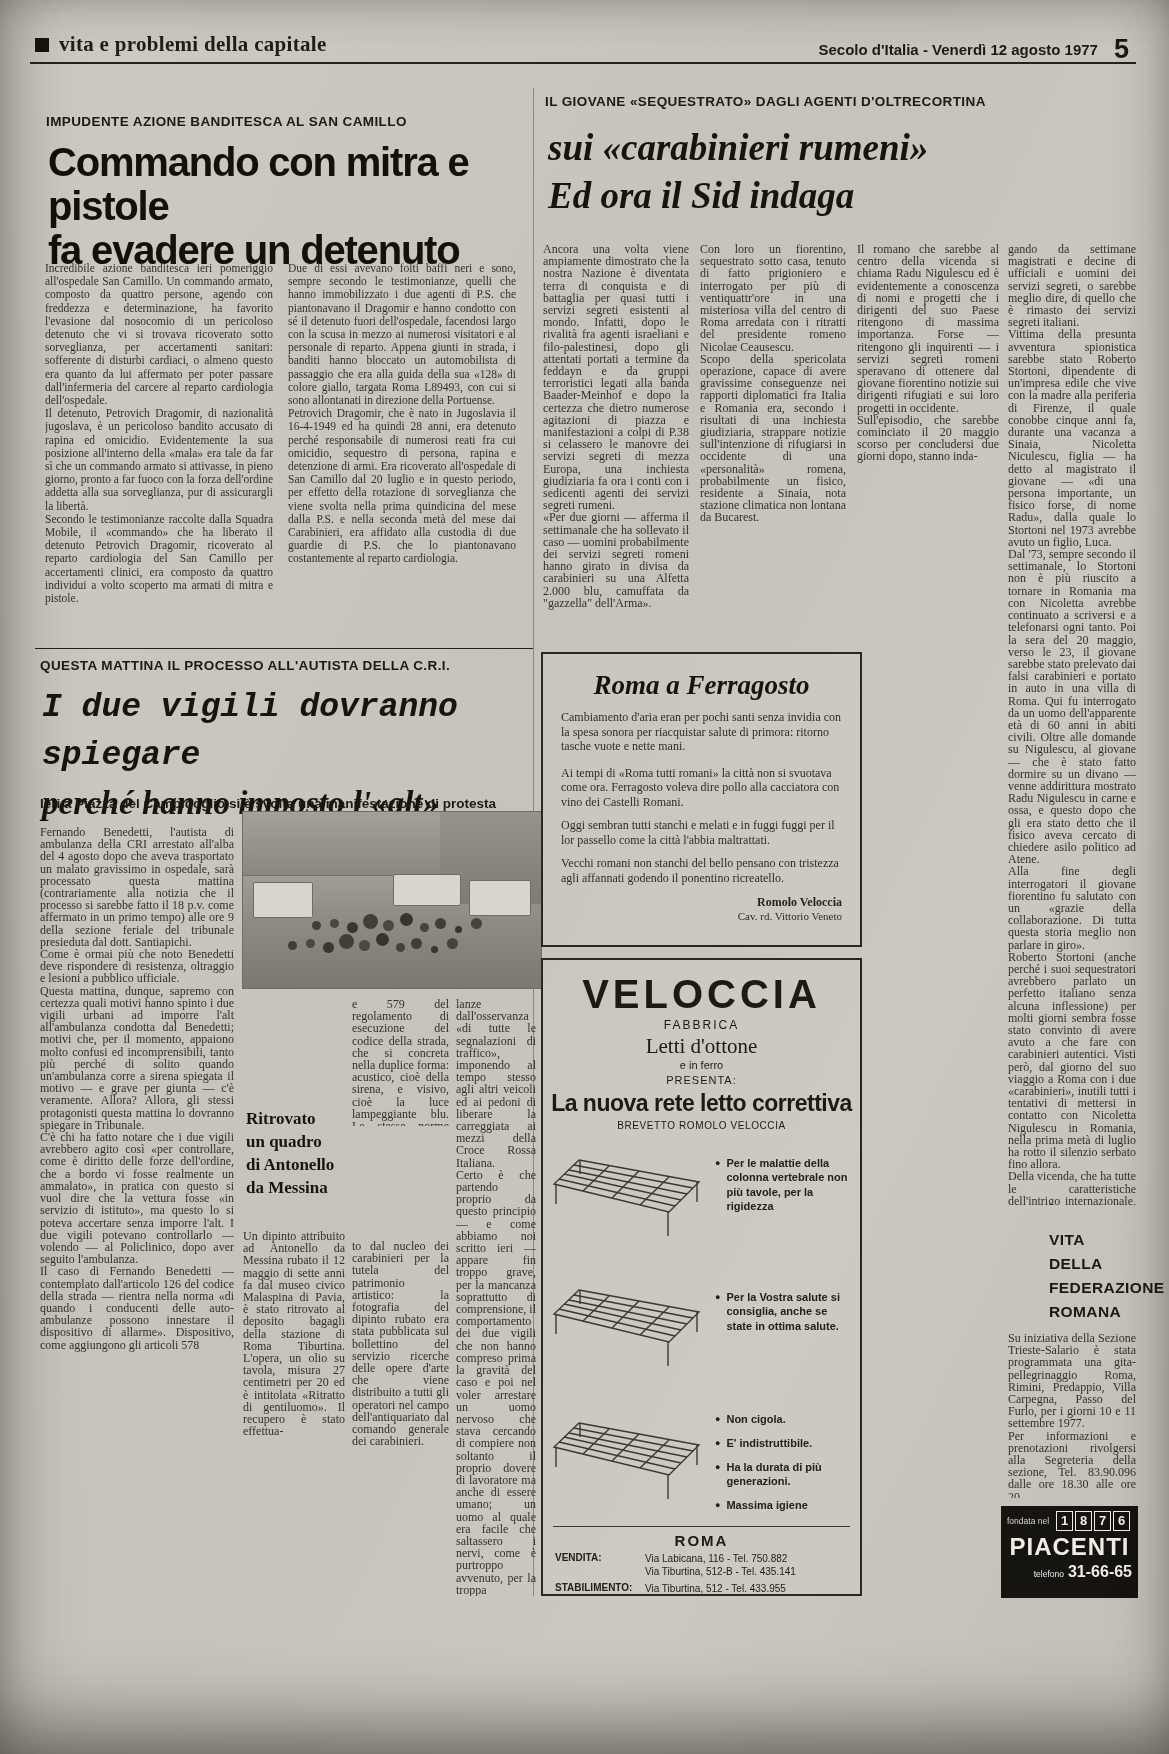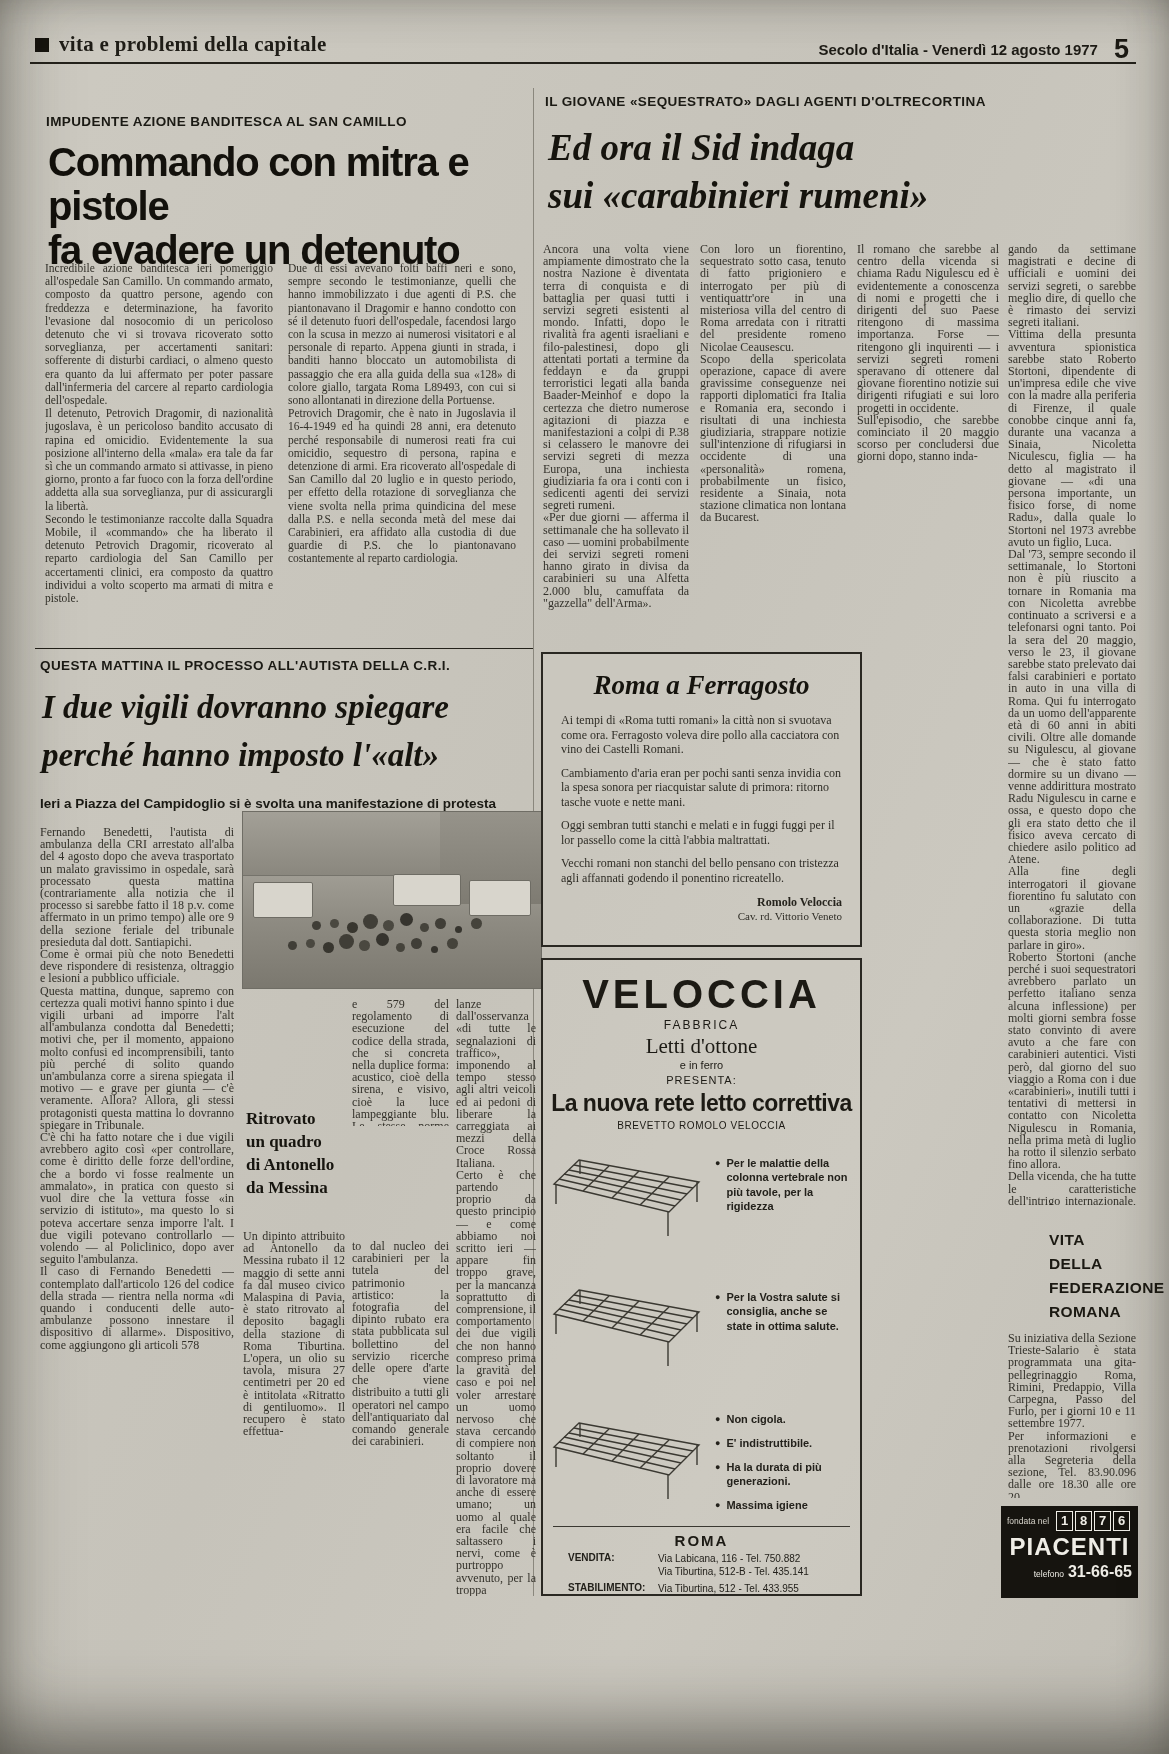--- a/index.html
+++ b/index.html
@@ -29,21 +29,21 @@
   .fer-p{font-size:12px;line-height:14.5px;white-space:pre-line;color:#2f2d26;}
   .fer-sign{font-size:12px;font-weight:700;text-align:right;color:#26241d;}
   .fer-sign2{font-size:11px;text-align:right;color:#2f2d26;}
   .vel{font-family:"Liberation Sans",sans-serif;color:#1c1a14;text-align:center;}
   .vel-brand{font-size:40px;font-weight:700;letter-spacing:4px;}
   .vel-slogan{font-size:23px;font-weight:700;letter-spacing:-.5px;}
   .vb{position:absolute;left:172px;width:138px;display:flex;gap:6px;text-align:left;
       font-family:"Liberation Sans",sans-serif;font-size:11px;font-weight:700;line-height:1.3;color:#23211b;}
   .dot{font-size:9px;line-height:14px;}
   .vrow{display:flex;gap:6px;font-family:"Liberation Sans",sans-serif;font-size:10px;color:#23211b;margin-bottom:4px;}
-  .vlabel{font-weight:700;min-width:84px;text-align:left;margin-left:13px;}
+  .vlabel{font-weight:700;min-width:84px;text-align:left;}
   .vaddr{text-align:left;}
   .vline{display:block;line-height:1.3;}
   .fed-head{font-family:"Liberation Sans",sans-serif;font-weight:700;font-size:15.5px;line-height:1.55;letter-spacing:.4px;white-space:pre-line;color:#1b1912;margin-left:41px;}
   .photo{background:linear-gradient(#b7b4ab 0%,#a5a299 28%,#8f8c83 60%,#7b786f 100%);box-shadow:0 0 0 1px #6f6d65;}
   .ph-bldg{position:absolute;top:0;left:0;right:0;height:36%;background:linear-gradient(#a3a097,#8a877e);border-bottom:1px solid #75736b;}
   .ph-bldg2{position:absolute;top:0;right:0;width:34%;height:52%;background:linear-gradient(#96938a,#7e7b72);}
   .ph-van{position:absolute;background:#d8d5cc;border:1px solid #6e6c64;border-radius:2px;}
   .ph-crowd{position:absolute;width:15px;height:15px;border-radius:50%;background:#403e37;
     box-shadow:18px 4px 0 -2px #4a4840,36px -2px 0 -1px #36342e,54px 6px 0 -3px #45433b,
     -18px 6px 0 -2px #38362f,-36px 2px 0 -3px #4a4840,70px 2px 0 -2px #403e37,
@@ -80,41 +80,41 @@
     <span style="display:block;">fa evadere un detenuto</span>
   </div>
   <div class="abs body-col" style="left:45px;top:262px;width:228px;height:392px;">Incredibile azione banditesca ieri pomeriggio all'ospedale San Camillo. Un commando armato, composto da quattro persone, agendo con freddezza e determinazione, ha favorito l'evasione dal nosocomio di un pericoloso detenuto che vi si trovava ricoverato sotto sorveglianza, per accertamenti sanitari: sofferente di disturbi cardiaci, o almeno questo era quanto da lui affermato per poter passare dall'infermeria del carcere al reparto cardiologia dell'ospedale.
 Il detenuto, Petrovich Dragomir, di nazionalità jugoslava, è un pericoloso bandito accusato di rapina ed omicidio. Evidentemente la sua posizione all'interno della «mala» era tale da far sì che un commando armato si attivasse, in pieno giorno, pronto a far fuoco con la forza dell'ordine addetta alla sua sorveglianza, pur di assicurargli la libertà.
 Secondo le testimonianze raccolte dalla Squadra Mobile, il «commando» che ha liberato il detenuto Petrovich Dragomir, ricoverato al reparto cardiologia del San Camillo per accertamenti clinici, era composto da quattro individui a volto scoperto ma armati di mitra e pistole.</div>
   <div class="abs body-col" style="left:288px;top:262px;width:228px;height:392px;">Due di essi avevano folti baffi neri e sono, sempre secondo le testimonianze, quelli che hanno immobilizzato i due agenti di P.S. che piantonavano il Dragomir e hanno condotto con sé il detenuto fuori dell'ospedale, facendosi largo con la scusa in mezzo ai numerosi visitatori e al personale di reparto. Appena giunti in strada, i banditi hanno bloccato un automobilista di passaggio che era alla guida della sua «128» di colore giallo, targata Roma L89493, con cui si sono allontanati in direzione della Portuense.
 Petrovich Dragomir, che è nato in Jugoslavia il 16-4-1949 ed ha quindi 28 anni, era detenuto perché responsabile di numerosi reati fra cui omicidio, sequestro di persona, rapina e detenzione di armi. Era ricoverato all'ospedale di San Camillo dal 20 luglio e in questo periodo, per effetto della rotazione di sorveglianza che viene svolta nella prima quindicina del mese dalla P.S. e nella seconda metà del mese dai Carabinieri, era affidato alla custodia di due guardie di P.S. che lo piantonavano costantemente al reparto cardiologia.</div>
 
   <div class="abs kicker" style="left:545px;top:94px;width:590px;">IL GIOVANE «SEQUESTRATO» DAGLI AGENTI D'OLTRECORTINA</div>
   <div class="abs head-it" style="left:548px;top:124px;width:560px;font-size:37px;line-height:1.3;">
+    <span style="display:block;">sui «carabinieri rumeni»</span>
     <span style="display:block;">Ed ora il Sid indaga</span>
-    <span style="display:block;">sui «carabinieri rumeni»</span>
   </div>
   <div class="abs body-col narrow" style="left:543px;top:243px;width:146px;height:402px;">Ancora una volta viene ampiamente dimostrato che la nostra Nazione è diventata terra di conquista e di battaglia per quasi tutti i servizi segreti esistenti al mondo. Infatti, dopo le rivalità fra agenti israeliani e filo-palestinesi, dopo gli attentati portati a termine da feddayn e da gruppi terroristici legati alla banda Baader-Meinhof e dopo la certezza che dietro numerose agitazioni di piazza e manifestazioni a colpi di P.38 si celassero le manovre dei servizi segreti di mezza Europa, una inchiesta giudiziaria fa ora i conti con i sedicenti agenti dei servizi segreti rumeni.
 «Per due giorni — afferma il settimanale che ha sollevato il caso — uomini probabilmente dei servizi segreti romeni hanno girato in divisa da carabinieri su una Alfetta 2.000 blu, camuffata da "gazzella" dell'Arma».</div>
   <div class="abs body-col narrow" style="left:700px;top:243px;width:146px;height:402px;">Con loro un fiorentino, sequestrato sotto casa, tenuto di fatto prigioniero e interrogato per più di ventiquattr'ore in una misteriosa villa del centro di Roma arredata con i ritratti del presidente romeno Nicolae Ceausescu.
 Scopo della spericolata operazione, capace di avere gravissime conseguenze nei rapporti diplomatici fra Italia e Romania era, secondo i risultati di una inchiesta giudiziaria, strappare notizie sull'intenzione di rifugiarsi in occidente di una «personalità» romena, probabilmente un fisico, residente a Sinaia, nota stazione climatica non lontana da Bucarest.</div>
   <div class="abs body-col narrow" style="left:857px;top:243px;width:142px;height:402px;">Il romano che sarebbe al centro della vicenda si chiama Radu Nigulescu ed è evidentemente a conoscenza di nomi e progetti che i dirigenti del suo Paese ritengono di massima importanza. Forse — ritengono gli inquirenti — i servizi segreti romeni speravano di ottenere dal giovane fiorentino notizie sui dirigenti rifugiati e sui loro progetti in occidente.
 Sull'episodio, che sarebbe cominciato il 20 maggio scorso per concludersi due giorni dopo, stanno inda-</div>
   <div class="abs body-col narrow" style="left:1008px;top:243px;width:128px;height:962px;">gando da settimane magistrati e decine di ufficiali e uomini dei servizi segreti, o sarebbe meglio dire, di quello che è rimasto dei servizi segreti italiani.
 Vittima della presunta avventura spionistica sarebbe stato Roberto Stortoni, dipendente di un'impresa edile che vive con la madre alla periferia di Firenze, il quale conobbe cinque anni fa, durante una vacanza a Sinaia, Nicoletta Niculescu, figlia — ha detto al magistrato il giovane — «di una persona importante, un fisico forse, di nome Radu», dalla quale lo Stortoni nel 1973 avrebbe avuto un figlio, Luca.
 Dal '73, sempre secondo il settimanale, lo Stortoni non è più riuscito a tornare in Romania ma con Nicoletta avrebbe continuato a scriversi e a telefonarsi ogni tanto. Poi la sera del 20 maggio, verso le 23, il giovane sarebbe stato prelevato dai falsi carabinieri e portato in auto in una villa di Roma. Qui fu interrogato da un uomo dell'apparente età di 60 anni in abiti civili. Oltre alle domande su Nigulescu, al giovane — che è stato fatto dormire su un divano — venne addirittura mostrato Radu Nigulescu in carne e ossa, e questo dopo che gli era stato detto che il fisico aveva cercato di chiedere asilo politico ad Atene.
 Alla fine degli interrogatori il giovane fiorentino fu salutato con un «grazie della collaborazione. Di tutta questa storia meglio non parlare in giro».
 Roberto Stortoni (anche perché i suoi sequestratori avrebbero parlato un perfetto italiano senza alcuna inflessione) per molti giorni sembra fosse stato convinto di avere avuto a che fare con carabinieri autentici. Visti però, dal giorno del suo viaggio a Roma con i due «carabinieri», inutili tutti i tentativi di mettersi in contatto con Nicoletta Nigulescu in Romania, nella prima metà di luglio ha rotto il silenzio serbato fino allora.
 Della vicenda, che ha tutte le caratteristiche dell'intrigo internazionale, si occupano, come ha confermato lo stesso ministero della Difesa, la Magistratura ed i servizi segreti.</div>
 
   <div class="abs rule" style="left:35px;top:648px;width:498px;height:1px;"></div>
 
   <div class="abs kicker" style="left:40px;top:658px;width:495px;">QUESTA MATTINA IL PROCESSO ALL'AUTISTA DELLA C.R.I.</div>
   <div class="abs head-it" style="left:42px;top:684px;width:500px;font-size:33px;line-height:1.45;">
-    <span style="display:block;">I due vigili dovranno spiegare</span>
+    <span style="display:block;font-family:Liberation Mono, monospace;">I due vigili dovranno spiegare</span>
     <span style="display:block;">perché hanno imposto l'«alt»</span>
   </div>
   <div class="abs subhead" style="left:40px;top:796px;width:495px;">Ieri a Piazza del Campidoglio si è svolta una manifestazione di protesta</div>
 
   <div class="abs body-col narrow" style="left:40px;top:826px;width:194px;height:770px;">Fernando Benedetti, l'autista di ambulanza della CRI arrestato all'alba del 4 agosto dopo che aveva trasportato un malato gravissimo in ospedale, sarà processato questa mattina (contrariamente alla notizia che il processo si sarebbe fatto il 18 p.v. come affermato in un primo tempo) alle ore 9 della sezione feriale del tribunale presieduta dal dott. Santiapichi.
 Come è ormai più che noto Benedetti deve rispondere di resistenza, oltraggio e lesioni a pubblico ufficiale.
 Questa mattina, dunque, sapremo con certezza quali motivi hanno spinto i due vigili urbani ad imporre l'alt all'ambulanza condotta dal Benedetti; motivi che, per il momento, appaiono molto confusi ed incomprensibili, tanto più perché di solito quando un'ambulanza corre a sirena spiegata il motivo — e grave per giunta — c'è veramente. Allora? Allora, gli stessi protagonisti questa mattina lo dovranno spiegare in Tribunale.
 C'è chi ha fatto notare che i due vigili avrebbero agito così «per controllare, come è diritto delle forze dell'ordine, che a bordo vi fosse realmente un ammalato», in pratica con questo si vuol dire che la vettura fosse «in servizio di istituto», ma questo lo si poteva accertare senza imporre l'alt. I due vigili potevano controllarlo — volendo — al Policlinico, dopo aver seguito l'ambulanza.
 Il caso di Fernando Benedetti — contemplato dall'articolo 126 del codice della strada — rientra nella norma «di quando i conducenti delle auto-ambulanze possono innestare il dispositivo di allarme». Dispositivo, come aggiungono gli articoli 578</div>
 
@@ -136,22 +136,22 @@
 
   <div class="abs quadro-head" style="left:246px;top:1108px;width:105px;">Ritrovato
 un quadro
 di Antonello
 da Messina</div>
   <div class="abs body-col narrow" style="left:243px;top:1230px;width:102px;height:364px;">Un dipinto attribuito ad Antonello da Messina rubato il 12 maggio di sette anni fa dal museo civico Malaspina di Pavia, è stato ritrovato al deposito bagagli della stazione di Roma Tiburtina. L'opera, un olio su tavola, misura 27 centimetri per 20 ed è intitolata «Ritratto di gentiluomo». Il recupero è stato effettua-</div>
   <div class="abs body-col narrow" style="left:352px;top:1240px;width:97px;height:354px;">to dal nucleo dei carabinieri per la tutela del patrimonio artistico: la fotografia del dipinto rubato era stata pubblicata sul bollettino del servizio ricerche delle opere d'arte che viene distribuito a tutti gli operatori nel campo dell'antiquariato dal comando generale dei carabinieri.</div>
 
   <div class="abs boxed" style="left:541px;top:652px;width:321px;height:295px;box-sizing:border-box;padding:16px 18px;">
     <div class="fer-head">Roma a Ferragosto</div>
+    <div class="fer-p" style="margin-top:9px;">Cambiamento d'aria eran per pochi santi senza invidia con la spesa sonora per riacquistar salute di primora: ritorno tasche vuote e nette mani.</div>
     <div class="fer-p" style="margin-top:12px;">Ai tempi di «Roma tutti romani» la città non si svuotava come ora. Ferragosto voleva dire pollo alla cacciatora con vino dei Castelli Romani.</div>
-    <div class="fer-p" style="margin-top:9px;">Cambiamento d'aria eran per pochi santi senza invidia con la spesa sonora per riacquistar salute di primora: ritorno tasche vuote e nette mani.</div>
     <div class="fer-p" style="margin-top:9px;">Oggi sembran tutti stanchi e melati e in fuggi fuggi per il lor passello come la città l'abbia maltrattati.</div>
     <div class="fer-p" style="margin-top:9px;">Vecchi romani non stanchi del bello pensano con tristezza agli affannati godendo il ponentino ricreatello.</div>
     <div class="fer-sign" style="margin-top:10px;">Romolo Veloccia</div>
     <div class="fer-sign2">Cav. rd. Vittorio Veneto</div>
   </div>
 
   <div class="abs boxed" style="left:541px;top:958px;width:321px;height:638px;box-sizing:border-box;">
     <div class="vel vel-brand abs" style="top:12px;left:0;right:0;">VELOCCIA</div>
     <div class="vel abs" style="top:58px;left:0;right:0;font-size:12px;letter-spacing:2px;">FABBRICA</div>
     <div class="abs" style="top:74px;left:0;right:0;text-align:center;font-family:'Liberation Serif',serif;font-size:21px;color:#1c1a14;">Letti d'ottone</div>

